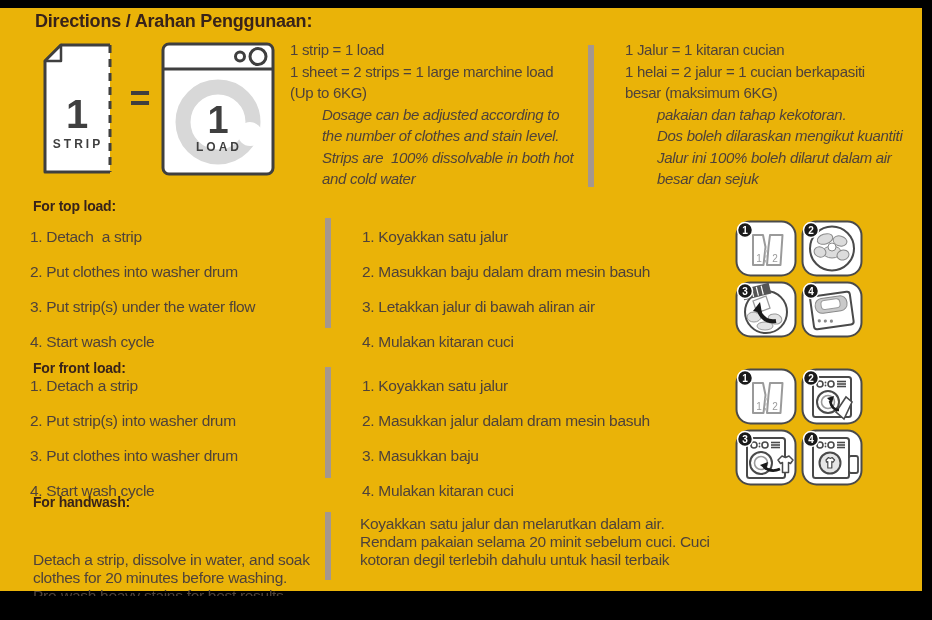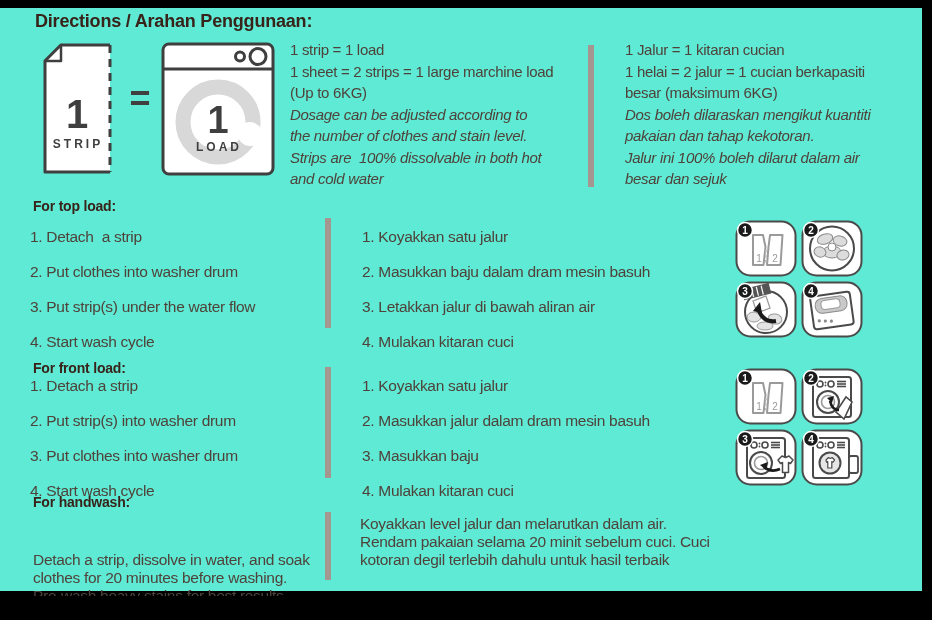--- a/index.html
+++ b/index.html
@@ -1,34 +1,34 @@
 <!DOCTYPE html>
 <html><head>
 <meta charset="utf-8">
 <style>
   html,body{margin:0;padding:0;background:#000;}
   .page{
-    position:relative;width:932px;height:596px;background:#5eead4;overflow:hidden;
+    position:relative;width:932px;height:596px;background:#eab308;overflow:hidden;
     font-family:"Liberation Sans", sans-serif;color:#4f423a;
   }
   .bar{position:absolute;background:#000;}
   .bar-top{left:0;top:0;width:932px;height:8px;}
   .bar-right{right:0;top:0;width:10px;height:620px;}
   .bar-bottom{left:0;bottom:0;width:932px;height:5px;}
 
   .title{
     position:absolute;left:35px;top:11px;margin:0;
     font-size:18px;font-weight:bold;color:#38231a;letter-spacing:-0.2px;
   }
   .heading{
     position:absolute;margin:0;font-size:14px;font-weight:bold;color:#38231a;letter-spacing:-0.2px;
   }
   .col{position:absolute;}
   .line{white-space:pre;font-size:15px;line-height:21.5px;letter-spacing:-0.3px;}
-  .line.it{font-style:italic;}
+  .line.it{font-style:italic;margin-left:32px;}
   .step{white-space:pre;font-size:15.5px;line-height:27px;letter-spacing:-0.3px;margin-top:8px;}
   .hand-line{white-space:pre;font-size:15.5px;line-height:18px;letter-spacing:-0.3px;}
   .vdiv{position:absolute;width:6px;background:#a5978f;}
   .equals{
     position:absolute;left:120px;top:78px;width:40px;text-align:center;
     font-size:36px;font-weight:bold;color:#3f3f3f;
   }
   .icon-abs{position:absolute;}
   svg text{font-family:"Liberation Sans", sans-serif;}
 </style>
@@ -73,22 +73,22 @@
     <div class="line it">Strips are  100% dissolvable in both hot</div>
     <div class="line it">and cold water</div>
   </div>
 
   <div class="vdiv" style="left:588px;top:45px;height:142px;"></div>
 
   <div class="col" style="left:625px;top:39px;">
     <div class="line">1 Jalur = 1 kitaran cucian</div>
     <div class="line">1 helai = 2 jalur = 1 cucian berkapasiti</div>
     <div class="line">besar (maksimum 6KG)</div>
+    <div class="line it">pakaian dan tahap kekotoran.</div>
     <div class="line it">Dos boleh dilaraskan mengikut kuantiti</div>
-    <div class="line it">pakaian dan tahap kekotoran.</div>
     <div class="line it">Jalur ini 100% boleh dilarut dalam air</div>
     <div class="line it">besar dan sejuk</div>
   </div>
 
   <h2 class="heading" style="left:33px;top:198px;">For top load:</h2>
 
   <div class="col" style="left:30px;top:215px;">
     <div class="step">1. Detach  a strip</div>
     <div class="step">2. Put clothes into washer drum</div>
     <div class="step">3. Put strip(s) under the water flow</div>
@@ -262,18 +262,18 @@
 
   <div class="col" style="left:33px;top:515px;margin-top:36px;">
     <div class="hand-line">Detach a strip, dissolve in water, and soak</div>
     <div class="hand-line">clothes for 20 minutes before washing.</div>
     <div class="hand-line">Pre-wash heavy stains for best results</div>
   </div>
 
   <div class="vdiv" style="left:325px;top:512px;height:68px;"></div>
 
   <div class="col" style="left:360px;top:515px;">
-    <div class="hand-line">Koyakkan level jalur dan melarutkan dalam air.</div>
+    <div class="hand-line">Koyakkan satu jalur dan melarutkan dalam air.</div>
     <div class="hand-line">Rendam pakaian selama 20 minit sebelum cuci. Cuci</div>
     <div class="hand-line">kotoran degil terlebih dahulu untuk hasil terbaik</div>
   </div>
 
 </div>
 
 </body></html>

